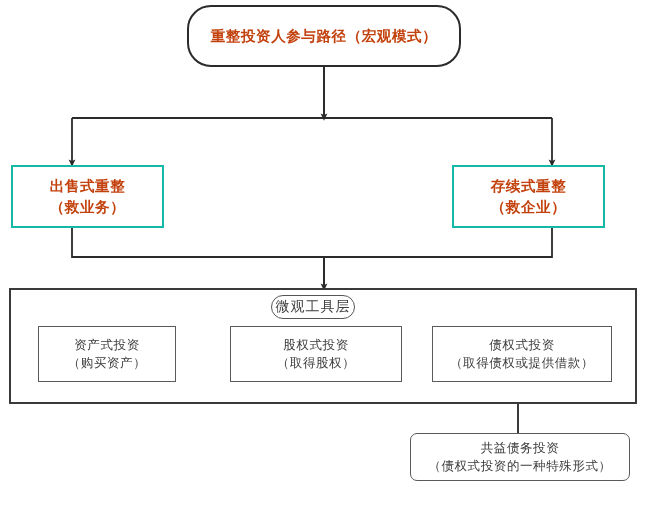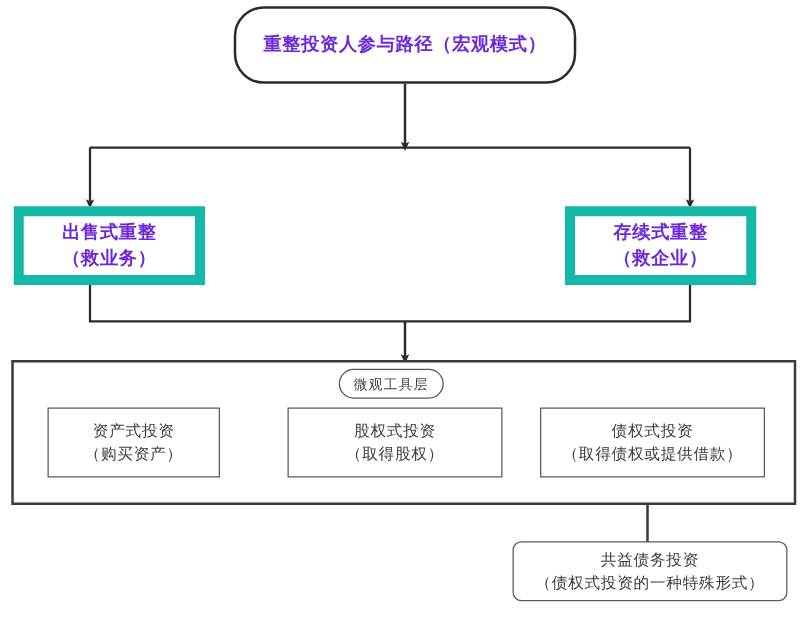--- a/index.html
+++ b/index.html
@@ -33,21 +33,21 @@
   }
 
   .node {
     position: absolute;
     box-sizing: border-box;
     display: flex;
     align-items: center;
     justify-content: center;
     text-align: center;
     background: #ffffff;
-    color: #6d28d9;
+    color: #c2410c;
     line-height: 1.42;
     letter-spacing: 0.6px;
   }
 
   .node .label {
     display: block;
     white-space: pre-line;
     padding: 0 6px;
   }
 
@@ -61,21 +61,21 @@
     border-radius: 24px;
     font-size: 14.5px;
     font-weight: bold;
   }
 
   
   .level2 {
     top: 165px;
     width: 153px;
     height: 63px;
-    border: 8px solid #14b8a6;
+    border: 2px solid #14b8a6;
     font-size: 14.5px;
     font-weight: bold;
   }
   #node-sale { left: 11px; }
   #node-going { left: 452px; }
 
   
   #container-micro {
     position: absolute;
     left: 9px;
@@ -93,21 +93,21 @@
     top: 295px;
     width: 84px;
     height: 24px;
     box-sizing: border-box;
     border: 1.6px solid #555555;
     border-radius: 13px;
     background: #ffffff;
     display: flex;
     align-items: center;
     justify-content: center;
-    font-size: 11px;
+    font-size: 14px;
     color: #3d3d3d;
     letter-spacing: 1px;
     font-family: Liberation Mono, monospace;
   }
 
   .tool {
     top: 326px;
     height: 56px;
     border: 1.6px solid #5a5a5a;
     font-size: 12.5px;

